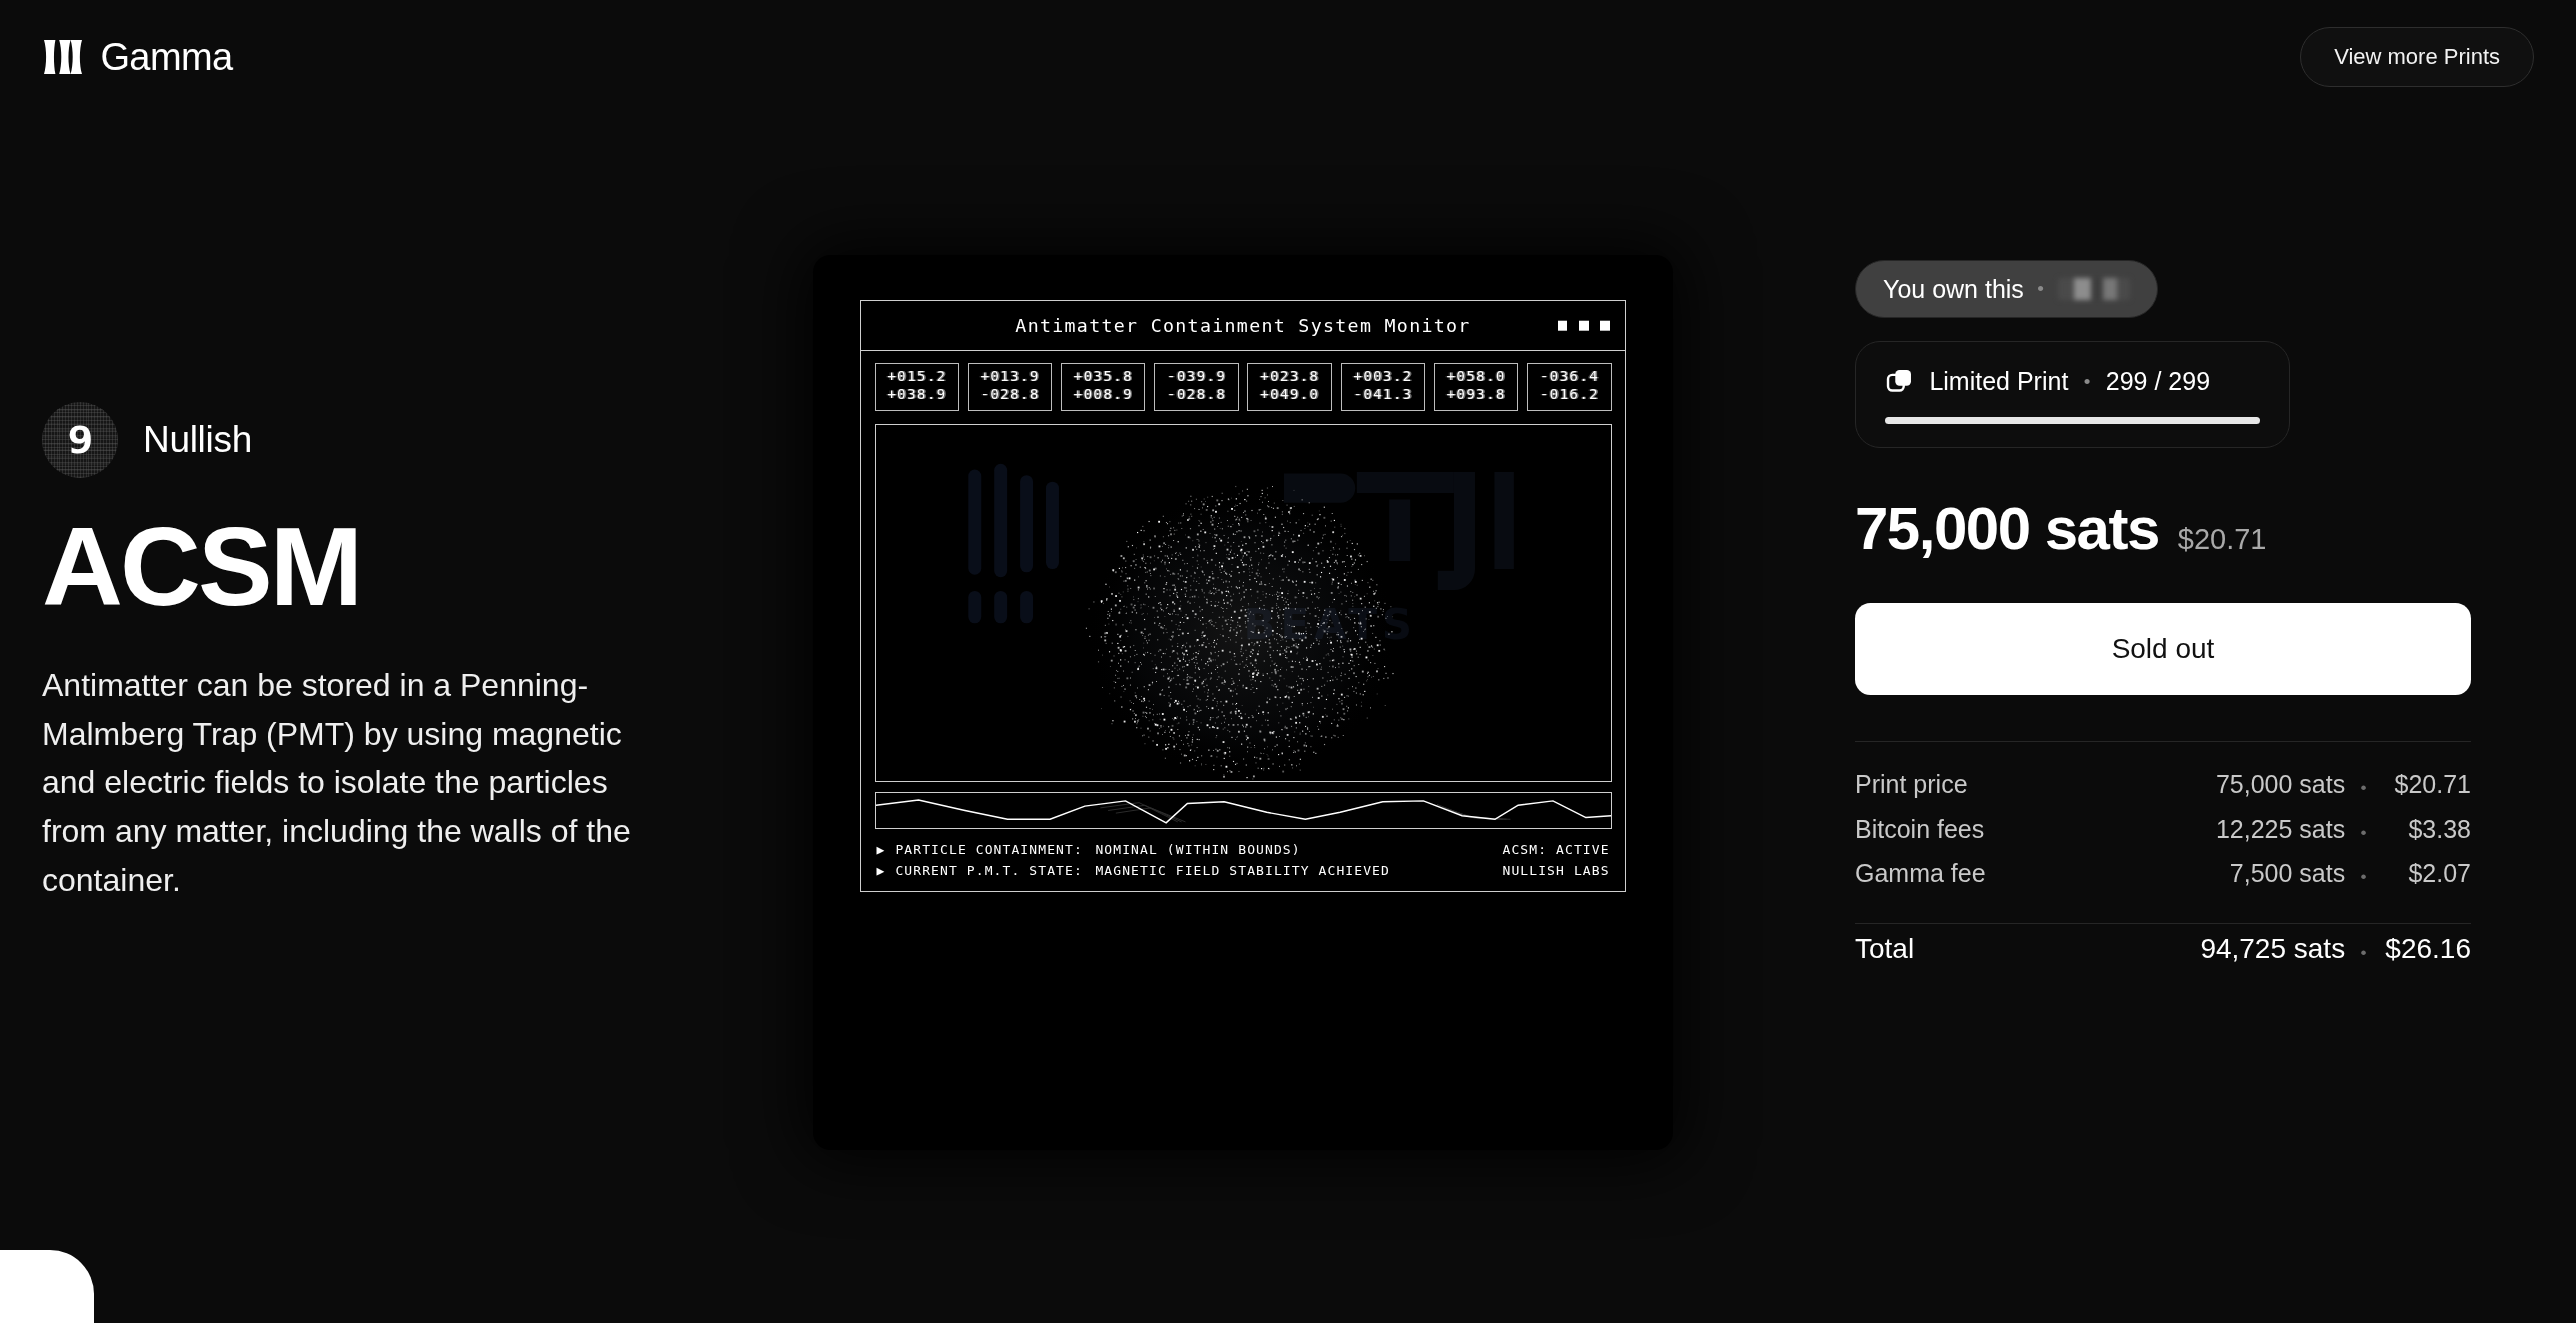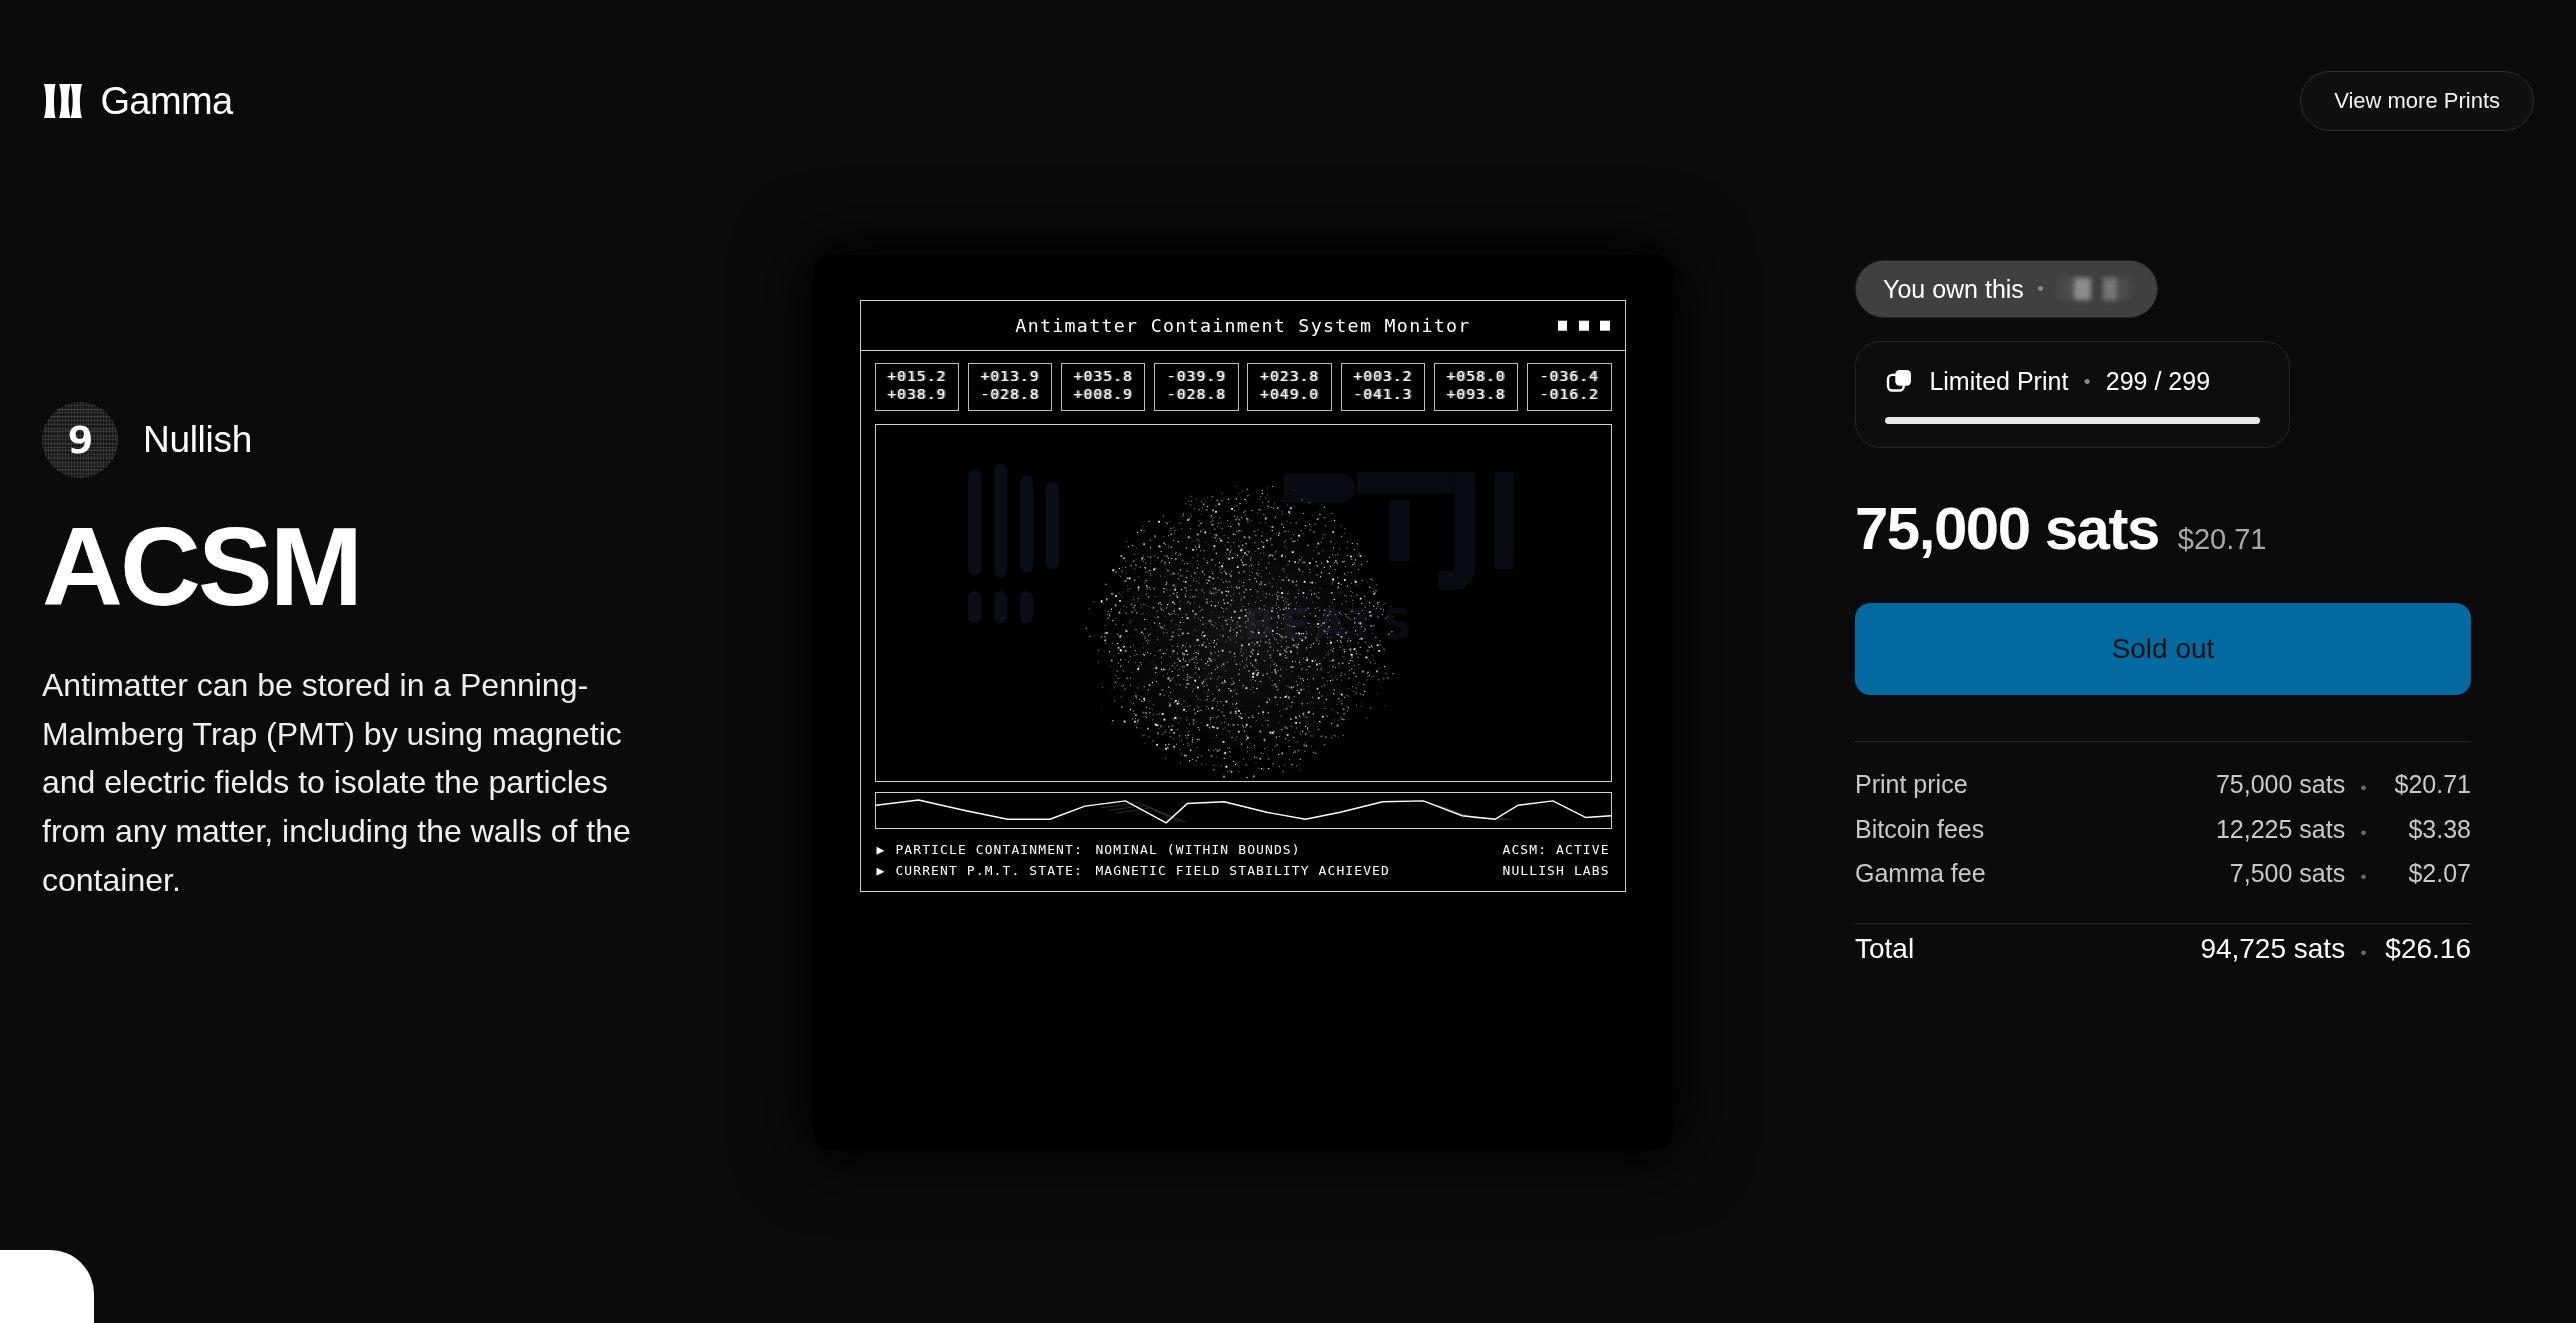--- a/index.html
+++ b/index.html
@@ -10,21 +10,20 @@
     overflow: hidden;
   }
   body { position: relative; }
 
   
   .header {
     position: absolute; top: 0; left: 0;
     width: 2576px; height: 114px;
     display: flex; align-items: center; justify-content: space-between;
     padding: 0 42px;
-    margin-top: 44px;
   }
   .brand { display: flex; align-items: center; gap: 16.4px; }
   .brand-mark { width: 42px; height: 38px; display: block; }
   .brand-name {
     font-size: 38px; color: #ffffff; letter-spacing: -0.6px;
     font-weight: 400;
   }
   .ghost-btn {
     border: 1px solid #2e2e2e;
     background: #101010;
@@ -168,21 +167,21 @@
   .progress > i { display: block; height: 100%; background: #e7e7e7; }
 
   .price-row {
     margin-top: 46px; display: flex; align-items: baseline; gap: 19px;
   }
   .price-sats { font-size: 60px; color: #ffffff; font-weight: 700; letter-spacing: -1.5px; }
   .price-usd { font-size: 29px; color: #a9a9a9; }
 
   .sold-out {
     margin-top: 40px; width: 616px; height: 92px;
-    background: #0369a1; color: #111111;
+    background: #ffffff; color: #111111;
     border: none; border-radius: 15.4px;
     font-size: 28px; font-family: "Liberation Sans", sans-serif;
     cursor: default;
   }
 
   .divider { margin-top: 46px; height: 1px; background: #262626; width: 616px; }
 
   .fees { margin-top: 21px; width: 616px; }
   .fee-row {
     display: flex; align-items: baseline; justify-content: space-between;

